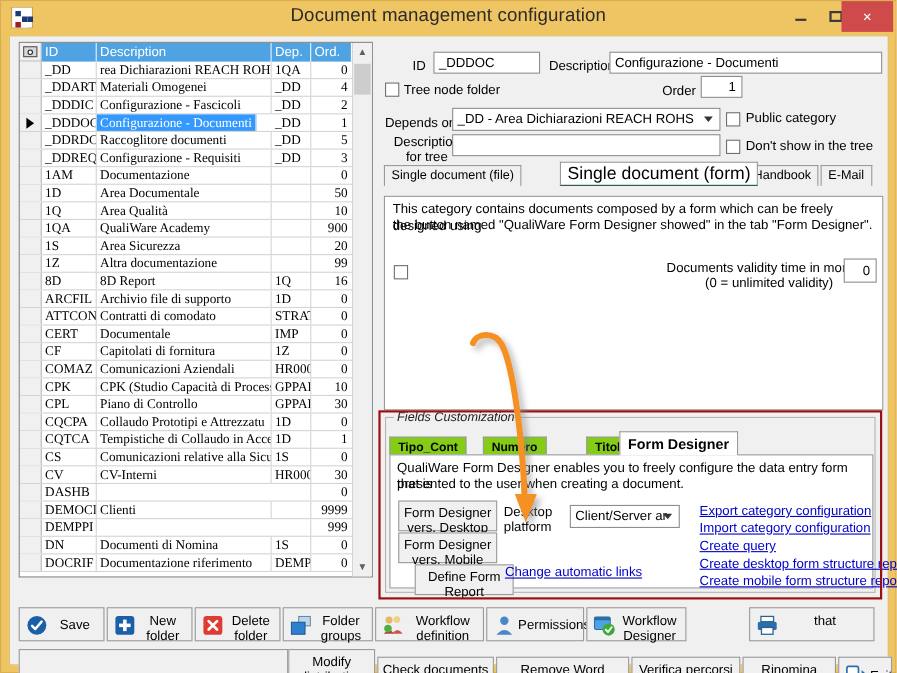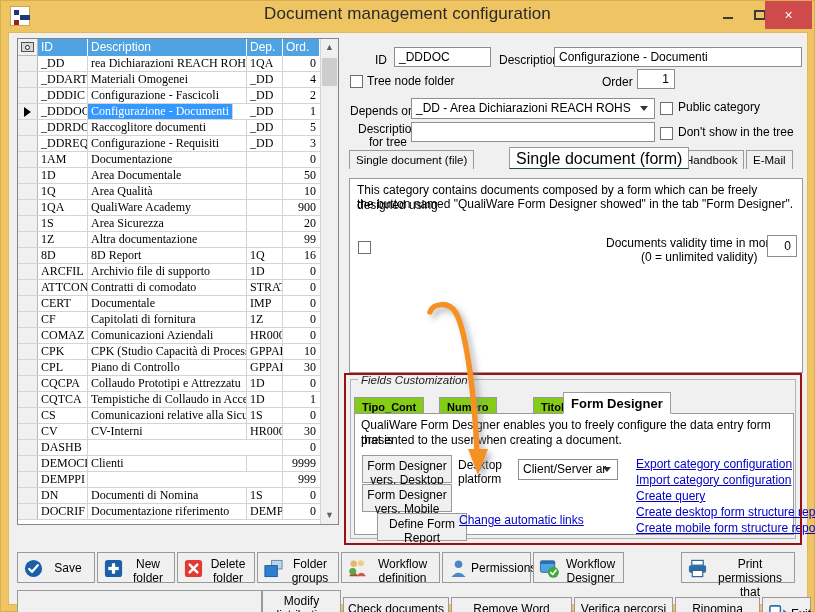--- a/index.html
+++ b/index.html
@@ -644,21 +644,20 @@
             <div>Designer</div>
           </div>
         </div>
         <div class="tbtn has-icon" style="left: 672px; top: 519px; width: 114px; height: 31px;">
           <svg viewBox="0 0 22 22" class="ticon">
             <rect x="5" y="2.5" width="12" height="5" fill="#fff" stroke="#2b5f97" stroke-width="1.2"></rect>
             <rect x="2" y="7.5" width="18" height="8" rx="1.8" fill="#2b6ea8"></rect>
             <rect x="5.5" y="13" width="11" height="6.5" fill="#fff" stroke="#2b5f97" stroke-width="1.2"></rect>
           </svg>
           <div class="tlabel" style="top: 4px;">
-            <div>Print permissions</div>
             <div>that</div>
           </div>
         </div>
       </div>
 
     <div class="btnrow" id="toolbar-bottom">
         <div class="tbtn" style="left: 253px; top: 557px; width: 79px; height: 44px;">
           <div class="tlabel" style="top: 3px;">
             <div>Modify</div>
             <div>distribution</div>

